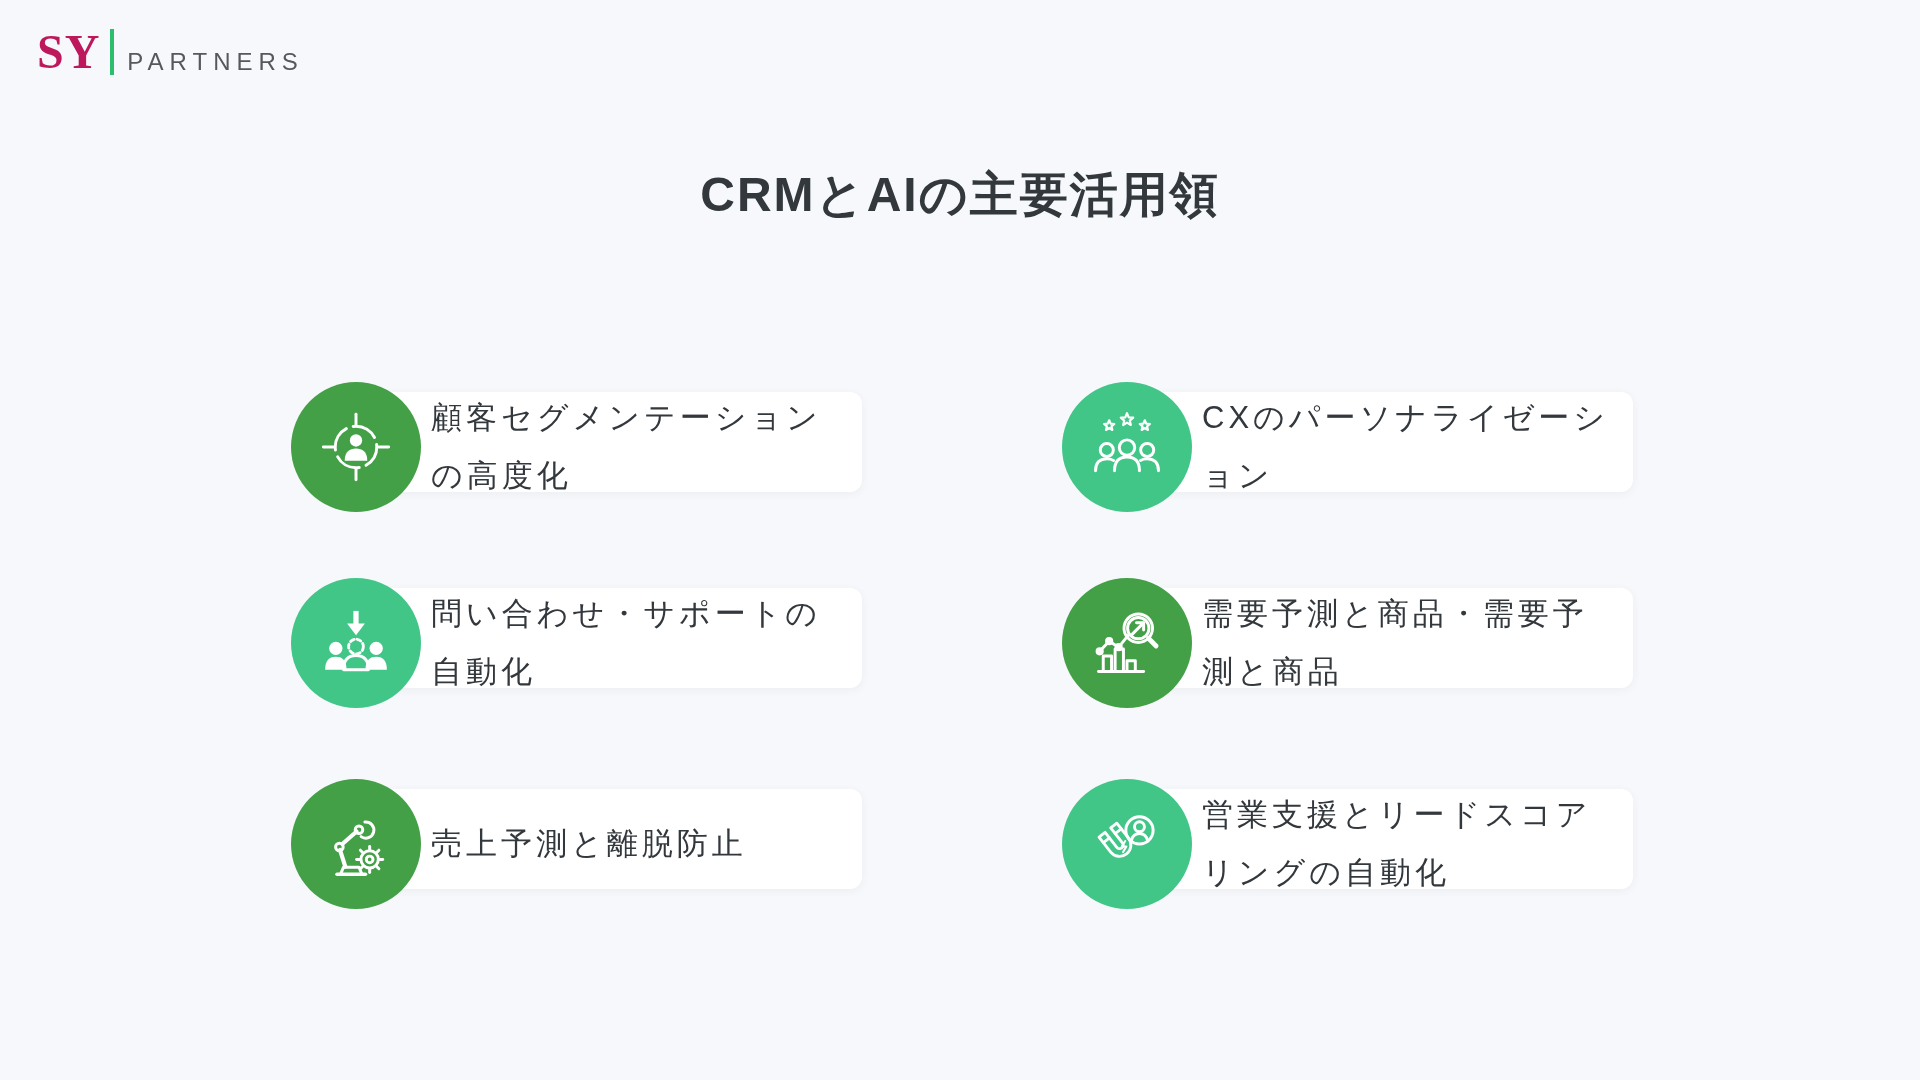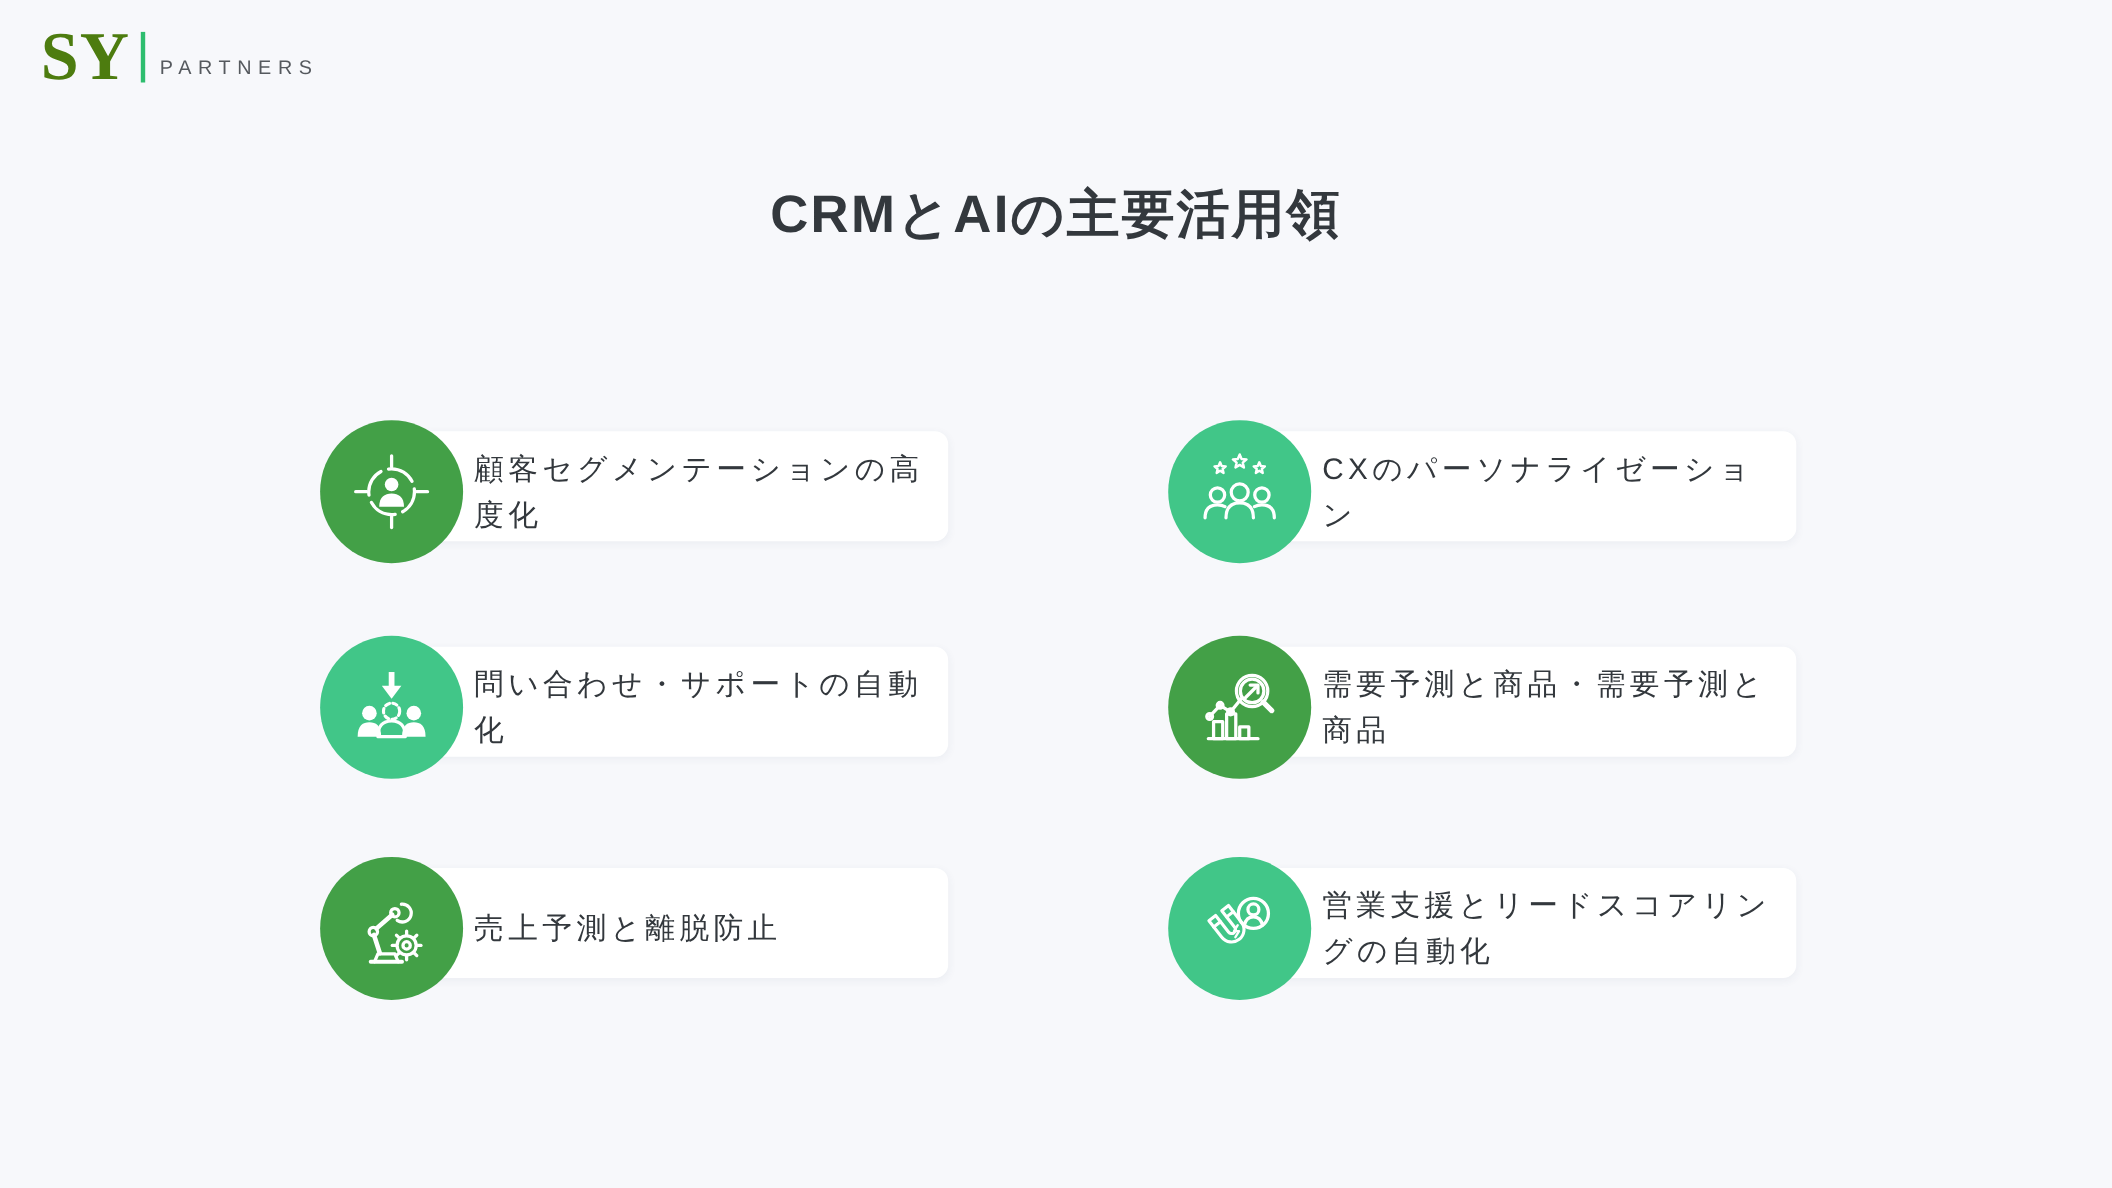--- a/index.html
+++ b/index.html
@@ -4,40 +4,40 @@
 <style>
   html,body{margin:0;padding:0;background:#f7f8fb;}
   .slide{
     position:relative;width:1920px;height:1080px;overflow:hidden;
     background:var(--bg,#f7f8fb);
     font-family:"Liberation Sans","DejaVu Sans",sans-serif;
     color:#33383d;
   }
   
   .logo{position:absolute;left:37px;top:24px;display:flex;align-items:center;height:56px;}
-  .logo-sy{font-family:"Liberation Serif","DejaVu Serif",serif;font-weight:700;font-size:62px;line-height:1;color:#4d7c0f;letter-spacing:1px;}
+  .logo-sy{font-family:"Liberation Serif","DejaVu Serif",serif;font-weight:700;font-size:48px;line-height:1;color:#be185d;letter-spacing:1px;}
   .logo-bar{width:4px;height:46px;background:var(--logo-bar,#2dbd6e);margin:0 13px 0 10px;}
-  .logo-partners{font-size:18px;letter-spacing:6px;color:#55595e;margin-top:19px;}
+  .logo-partners{font-size:24px;letter-spacing:6px;color:#55595e;margin-top:19px;}
   
   .title{position:absolute;left:0;right:0;top:163px;margin:0;text-align:center;
     font-size:48px;font-weight:800;letter-spacing:2px;color:#33383d;}
   
   .item{position:absolute;width:585px;height:130px;}
   .pos-1{left:291px;top:382px;} .pos-2{left:1062px;top:382px;}
   .pos-3{left:291px;top:578px;} .pos-4{left:1062px;top:578px;}
   .pos-5{left:291px;top:779px;} .pos-6{left:1062px;top:779px;}
   .card{position:absolute;left:89px;top:10px;width:482px;height:100px;background:var(--card,#fff);
     border-radius:12px;box-shadow:0 2px 8px rgba(50,70,100,.06);}
   .circle{position:absolute;left:0;top:0;width:130px;height:130px;border-radius:50%;
     display:flex;align-items:center;justify-content:center;}
   .circle.dark{background:var(--green-dark,#43a047);}
   .circle.light{background:var(--green-light,#41c688);}
   .circle svg{width:76px;height:76px;display:block;}
   .label{position:absolute;left:140px;top:1px;width:412px;height:128px;
-    display:flex;align-items:center;font-size:27px;line-height:42px;letter-spacing:4px;color:#33383d;}
+    display:flex;align-items:center;font-size:31px;line-height:58px;letter-spacing:4px;color:#33383d;}
   .ic{stroke:#fff;fill:none;stroke-width:2.5;stroke-linecap:round;stroke-linejoin:round;}
 </style>
 </head>
 <body>
 
 <div class="slide">
 
   <div class="logo">
     <span class="logo-sy">SY</span>
     <span class="logo-bar"></span>

